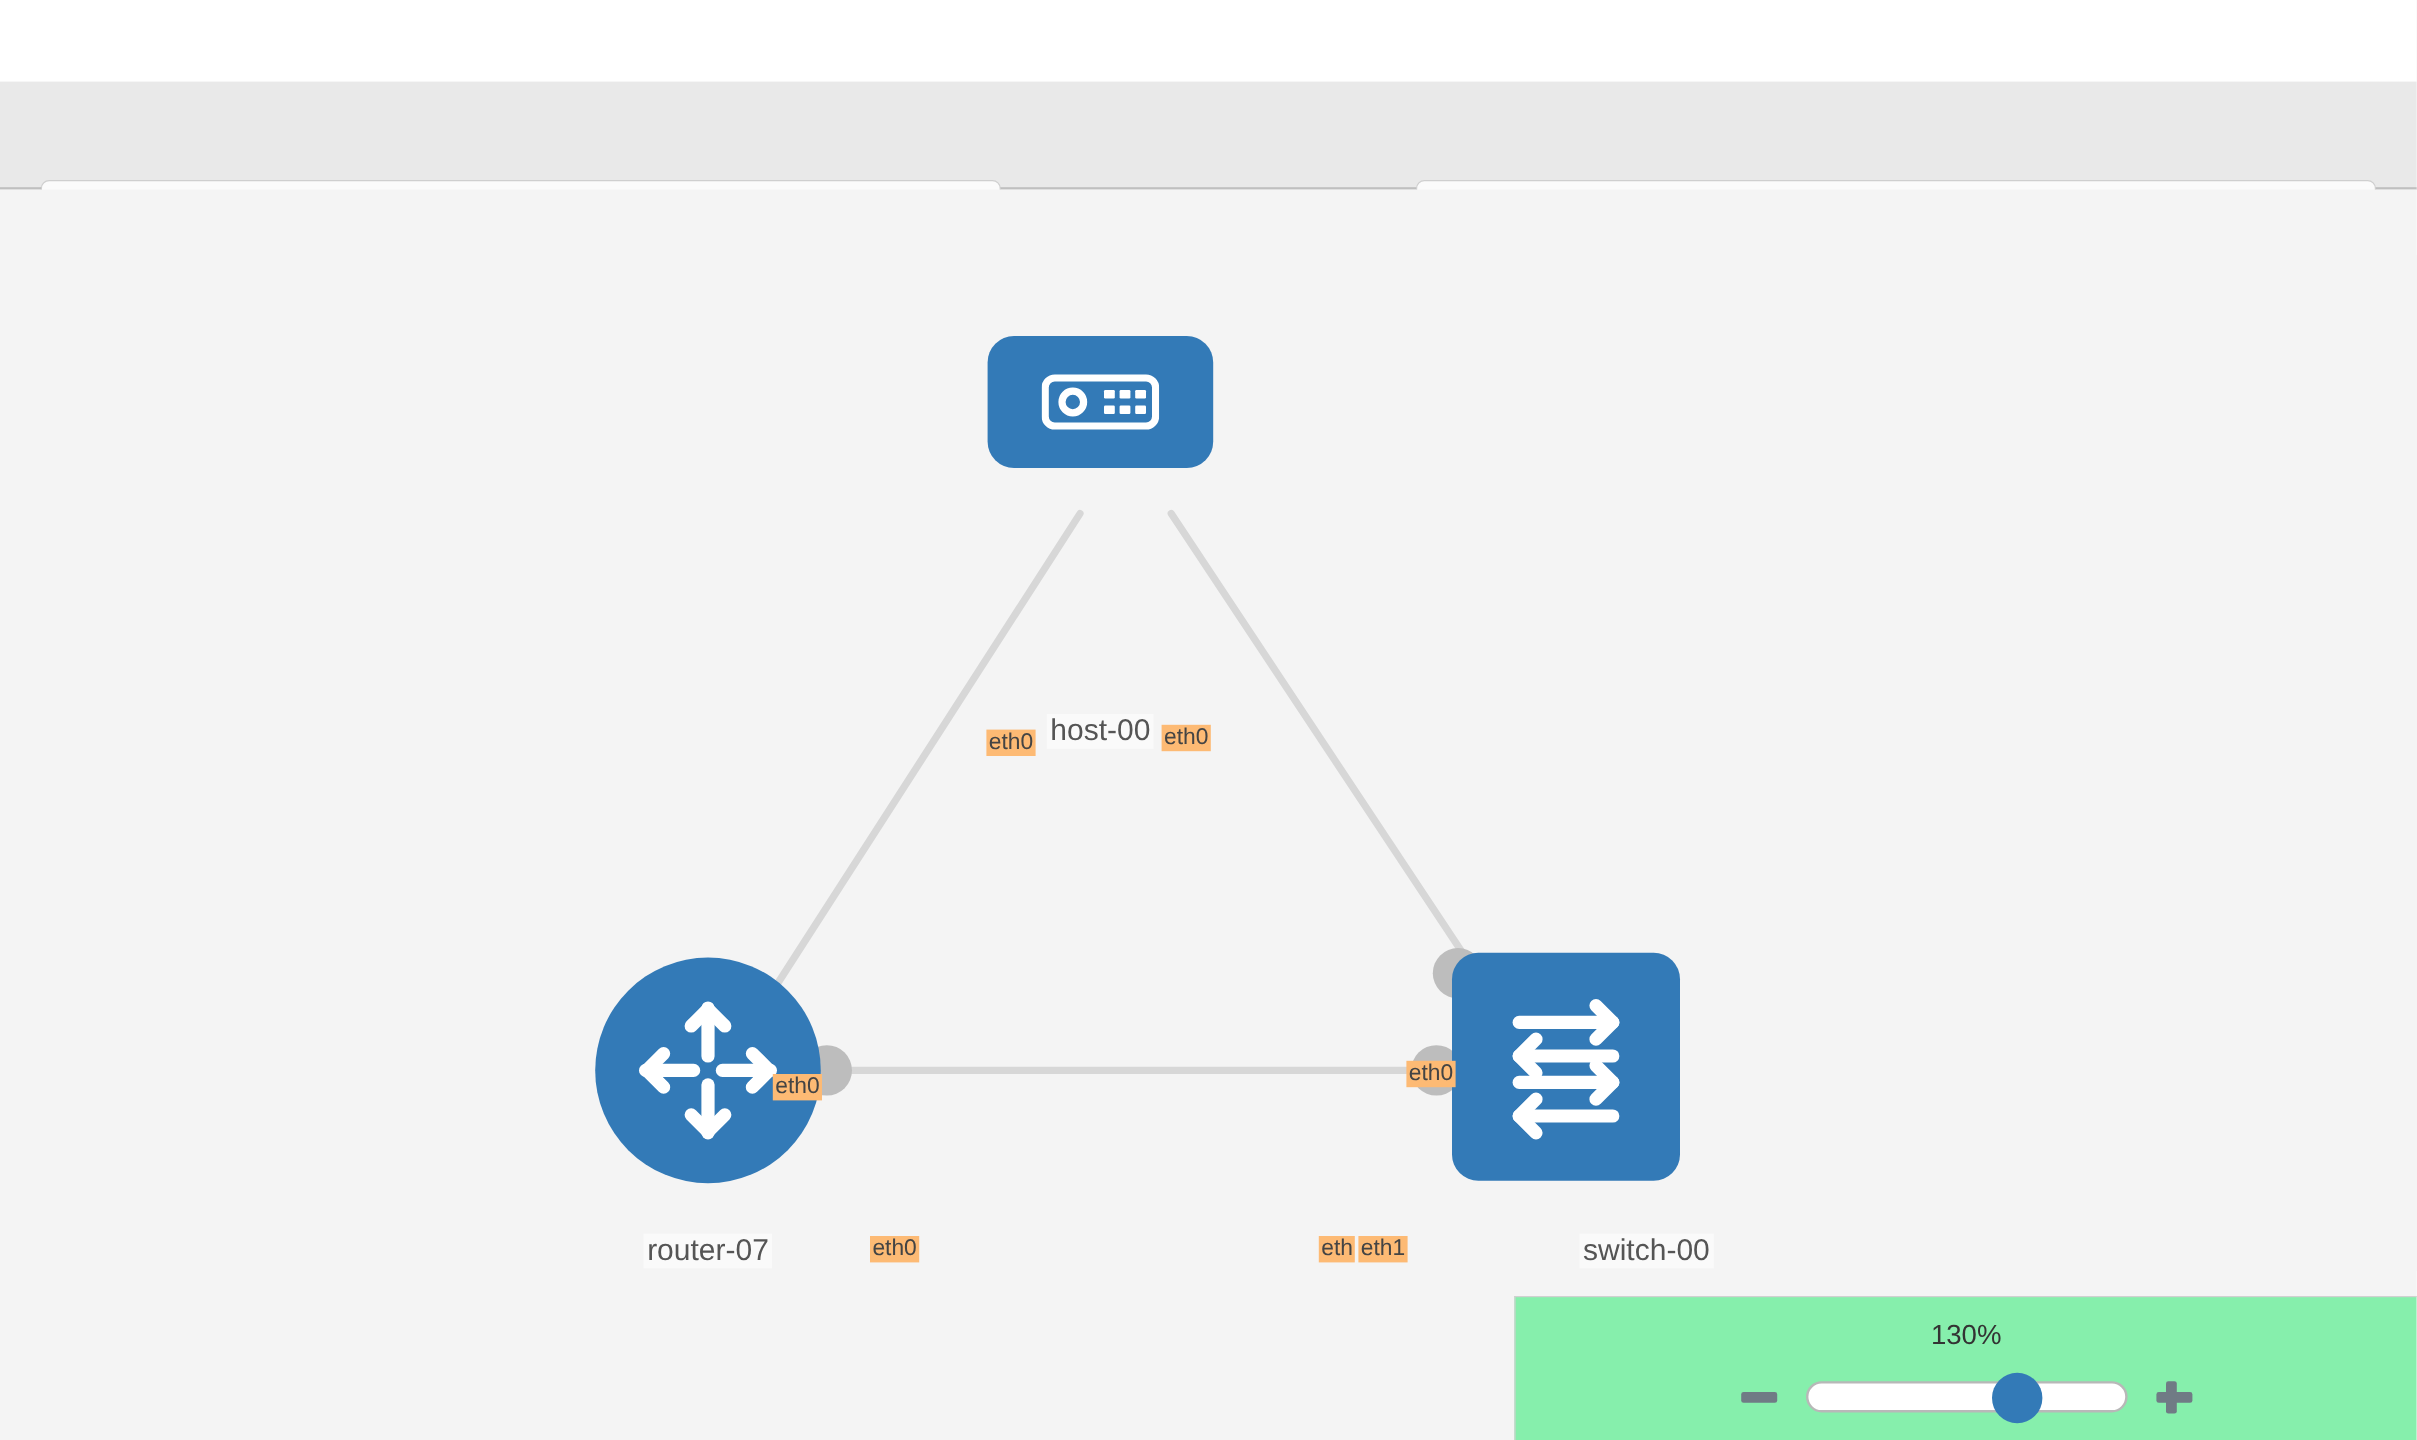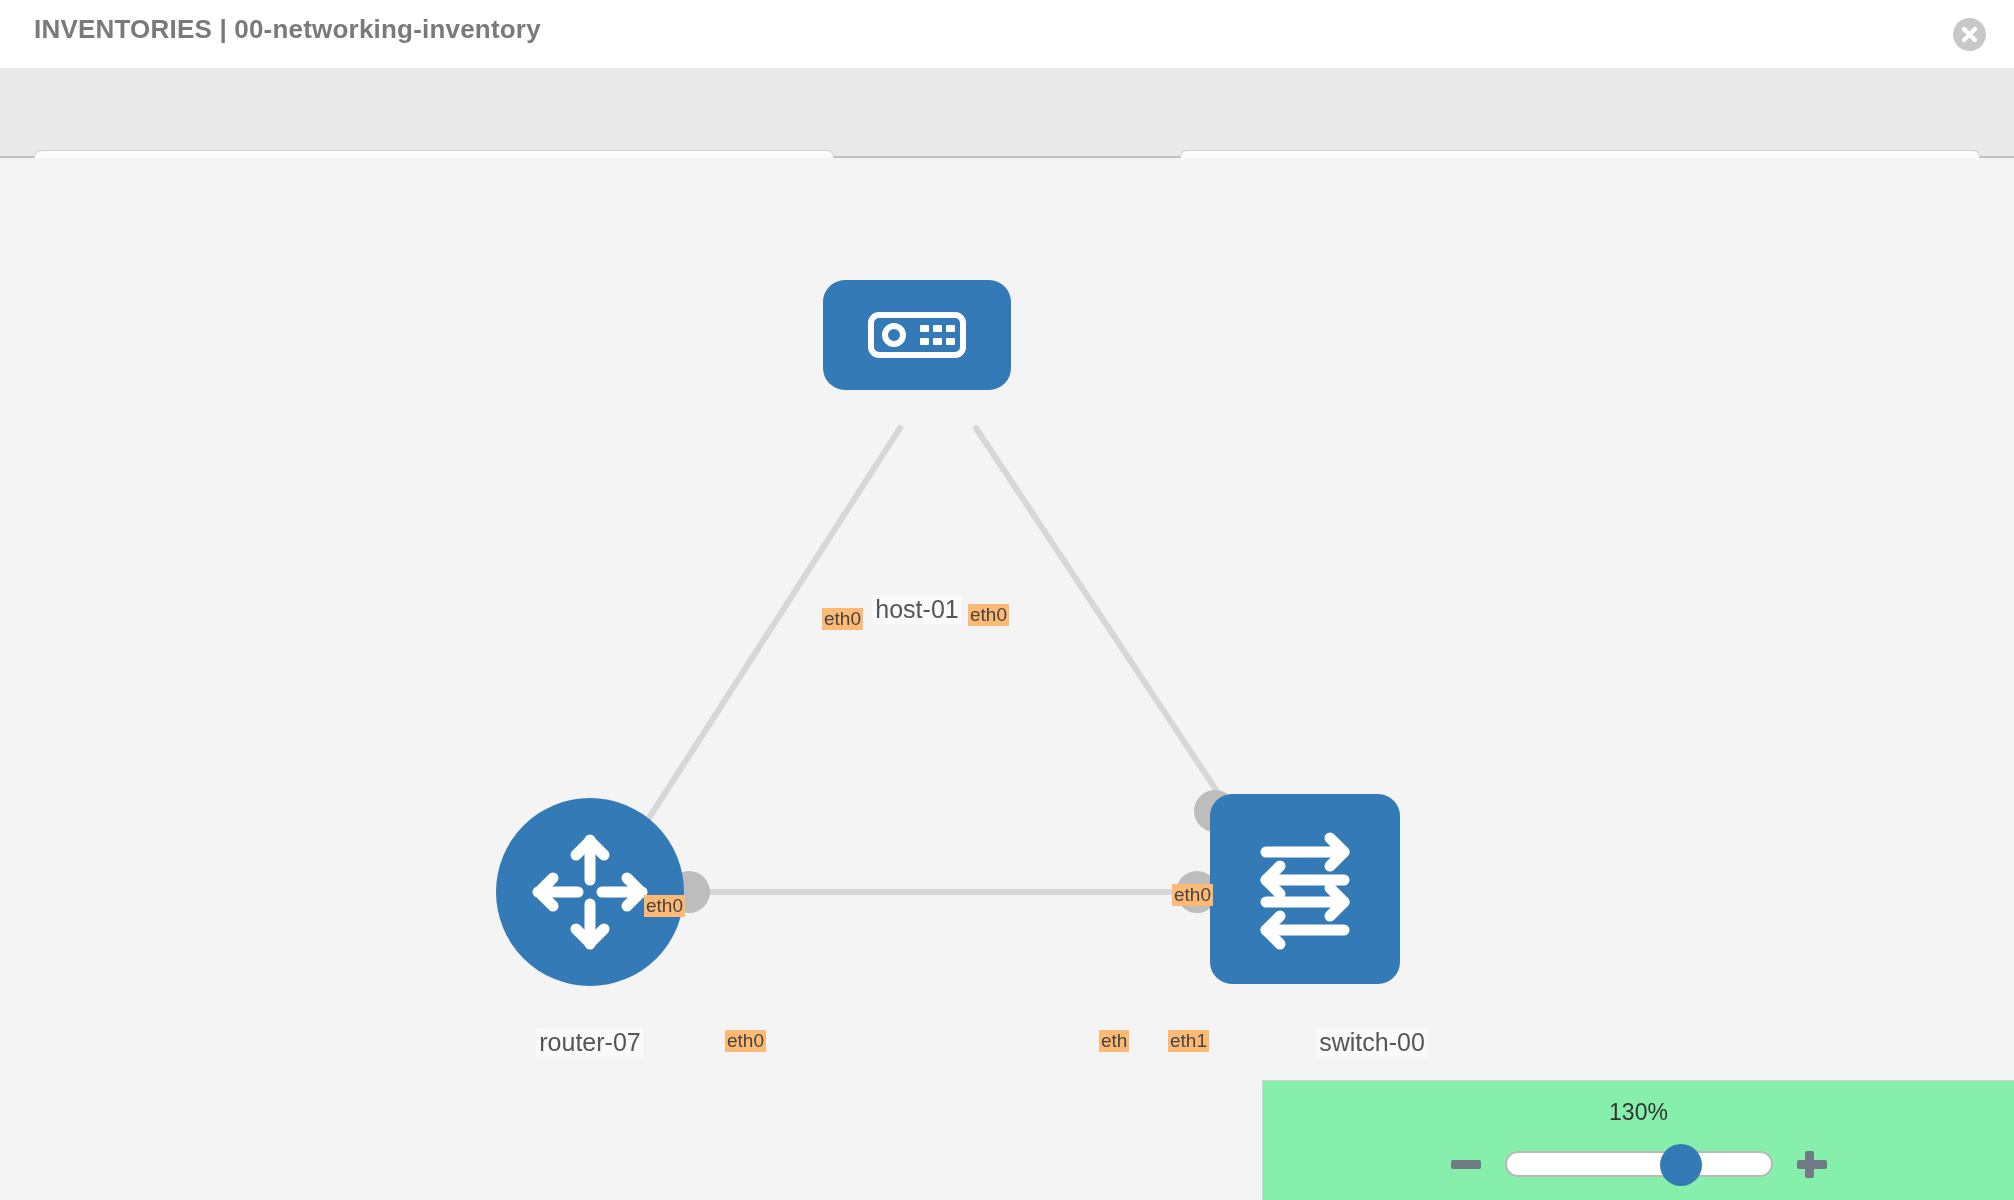--- a/index.html
+++ b/index.html
@@ -147,28 +147,20 @@
   .zoom-thumb {
     position:absolute; top:-9px; width:42px;height:42px;border-radius:50%;
     background:#337ab7; cursor:pointer;
   }
 </style>
 </head>
 <body>
 
 <div id="app">
 
-  <div class="header">
-    <div class="header-title">INVENTORIES | 00-networking-inventory</div>
-    <div class="close-btn">
-      <svg width="19" height="19" viewBox="0 0 19 19">
-        <path d="M4 4 L15 15 M15 4 L4 15" stroke="#ffffff" stroke-width="4.2" stroke-linecap="round"></path>
-      </svg>
-    </div>
-  </div>
 
   <div class="toolbar">
 
     <div class="select-box" id="actions-select">
       <span class="sel-label">ACTIONS</span>
       <span class="caret"></span>
     </div>
 
     <div class="tool-icon" id="wrench-icon">
       <svg width="42" height="42" viewBox="0 0 24 24">
@@ -214,21 +206,21 @@
             <rect x="52" y="14" width="9" height="7" rx="1"></rect>
             <rect x="65" y="14" width="9" height="7" rx="1"></rect>
             <rect x="78" y="14" width="9" height="7" rx="1"></rect>
             <rect x="52" y="27" width="9" height="7" rx="1"></rect>
             <rect x="65" y="27" width="9" height="7" rx="1"></rect>
             <rect x="78" y="27" width="9" height="7" rx="1"></rect>
           </g>
         </svg>
       </div>
     </div>
-    <div class="node-label" style="left:917px; top:437px;">host-01</div>
+    <div class="node-label" style="left:917px; top:437px;">host-00</div>
 
     <div class="node" style="left:496px; top:640px; width:188px; height:188px;">
       <div class="node-shape shape-circle" style="width:188px; height:188px;">
         <svg width="120" height="120" viewBox="0 0 120 120">
           <g stroke="#ffffff" stroke-width="11" stroke-linecap="round" stroke-linejoin="round" fill="none">
             <path d="M60 8 L60 48"></path>
               <path d="M46 23 L60 9 L74 23"></path>
             <path d="M60 112 L60 72"></path>
               <path d="M46 97 L60 111 L74 97"></path>
             <path d="M8 60 L48 60"></path>
@@ -258,21 +250,21 @@
       </div>
     </div>
     <div class="node-label" style="left:1372px; top:870px;">switch-00</div>
 
     <div class="port-label" style="left:822px; top:450px;">eth0</div>
     <div class="port-label" style="left:968px; top:446px;">eth0</div>
     <div class="port-label" style="left:644px; top:737px;">eth0</div>
     <div class="port-label" style="left:1172px; top:726px;">eth0</div>
     <div class="port-label" style="left:725px; top:872px;">eth0</div>
     <div class="port-label" style="left:1099px; top:872px;">eth</div>
-    <div class="port-label" style="left:1168px; top:872px;">eth1</div>
+    <div class="port-label" style="left:1132px; top:872px;">eth1</div>
 
     <div class="zoom-panel">
       <div class="zoom-value">130%</div>
       <div class="zoom-row">
         <div class="zoom-btn">
           <span class="bar-h"></span>
         </div>
         <div class="zoom-track">
           <div class="zoom-thumb" style="left:58%;"></div>
         </div>

